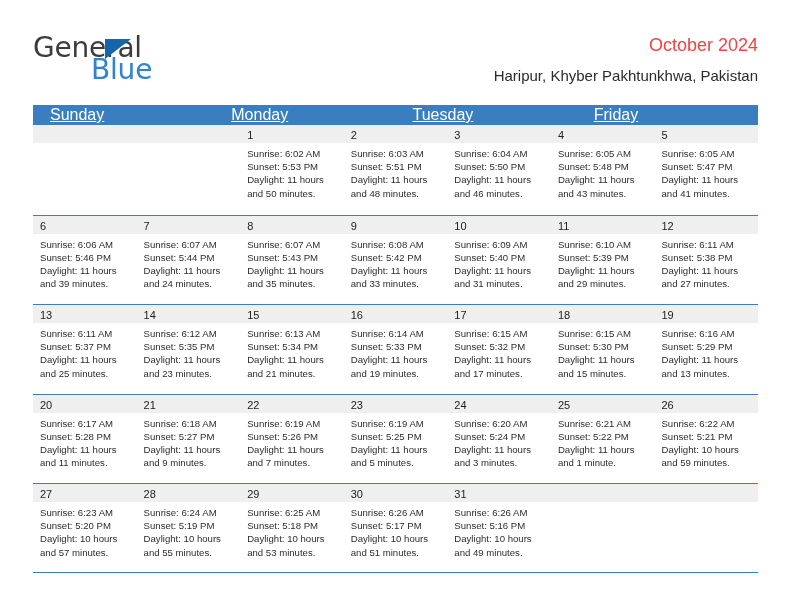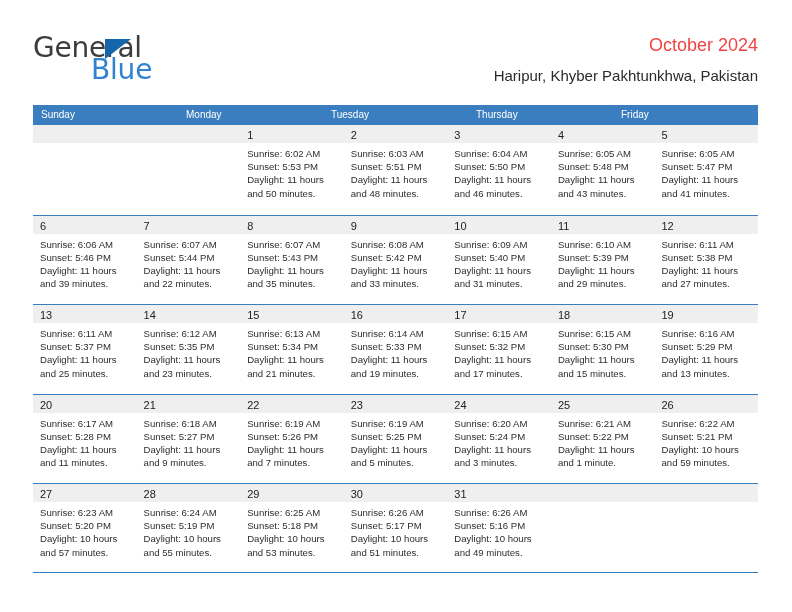--- a/index.html
+++ b/index.html
@@ -105,26 +105,27 @@
   .weekday-row {
     display: flex;
     width: 725px;
     height: 20px;
     background: #3b7ebf;
   }
 
   .weekday-cell {
     flex: 1 1 0;
     color: #ffffff;
-    font-size: 10px;
+    font-size: 16px;
     line-height: 20px;
-    padding-left: 8px;
+    padding-left: 17px;
     font-weight: 400;
     white-space: nowrap;
     overflow: hidden;
+    text-decoration: underline;
   }
 
   .week-row {
     display: flex;
     width: 725px;
     height: 89.5px;
     border-top: 1.4px solid #3b7ebf;
   }
 
   .week-row.first { border-top: none; }
@@ -190,21 +191,20 @@
     </div>
 
   </div>
 
   <div class="calendar">
 
     <div class="weekday-row">
       <div class="weekday-cell">Sunday</div>
       <div class="weekday-cell">Monday</div>
       <div class="weekday-cell">Tuesday</div>
-      <div class="weekday-cell">Thursday</div>
       <div class="weekday-cell">Friday</div>
     </div>
 
     <div id="weeks-container">
         <div class="week-row first">
           <div class="day-cell empty">
             <div class="date-band"><span class="date-num"></span></div>
           </div>
           <div class="day-cell empty">
             <div class="date-band"><span class="date-num"></span></div>
@@ -264,21 +264,21 @@
               <div class="day-line">Daylight: 11 hours</div>
               <div class="day-line">and 39 minutes.</div>
             </div>
           </div>
           <div class="day-cell">
             <div class="date-band"><span class="date-num">7</span></div>
             <div class="day-body">
               <div class="day-line">Sunrise: 6:07 AM</div>
               <div class="day-line">Sunset: 5:44 PM</div>
               <div class="day-line">Daylight: 11 hours</div>
-              <div class="day-line">and 22 minutes.</div>
+              <div class="day-line">and 24 minutes.</div>
             </div>
           </div>
           <div class="day-cell">
             <div class="date-band"><span class="date-num">8</span></div>
             <div class="day-body">
               <div class="day-line">Sunrise: 6:07 AM</div>
               <div class="day-line">Sunset: 5:43 PM</div>
               <div class="day-line">Daylight: 11 hours</div>
               <div class="day-line">and 35 minutes.</div>
             </div>

